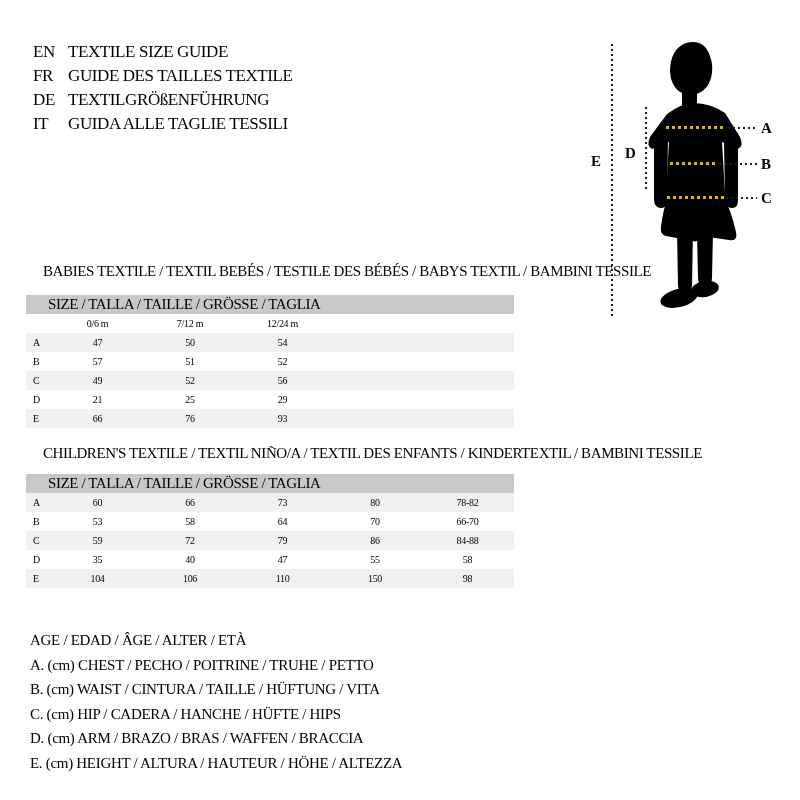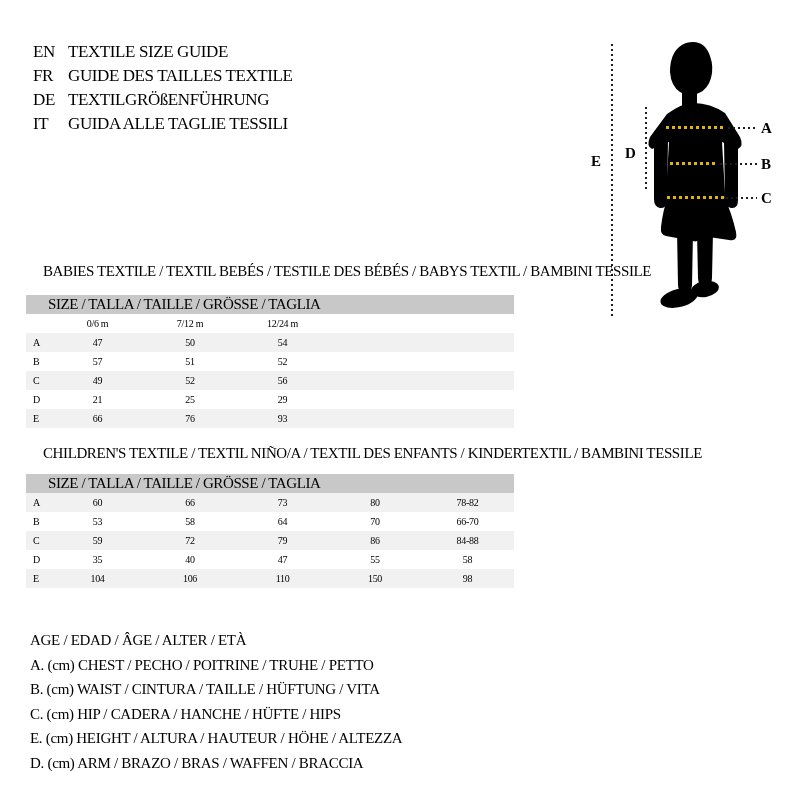--- a/index.html
+++ b/index.html
@@ -195,17 +195,17 @@
         <div class="cell">150</div>
         <div class="cell">98</div>
       </div>
     </div>
 
   <div class="legend">
     <div>AGE / EDAD / ÂGE / ALTER / ETÀ</div>
     <div>A. (cm) CHEST / PECHO / POITRINE / TRUHE / PETTO</div>
     <div>B. (cm) WAIST / CINTURA / TAILLE / HÜFTUNG / VITA</div>
     <div>C. (cm) HIP / CADERA / HANCHE / HÜFTE / HIPS</div>
+    <div>D. (cm) ARM / BRAZO / BRAS / WAFFEN / BRACCIA</div>
     <div>E. (cm) HEIGHT / ALTURA / HAUTEUR / HÖHE / ALTEZZA</div>
-    <div>D. (cm) ARM / BRAZO / BRAS / WAFFEN / BRACCIA</div>
   </div>
 
 </div>
 
 </body></html>

